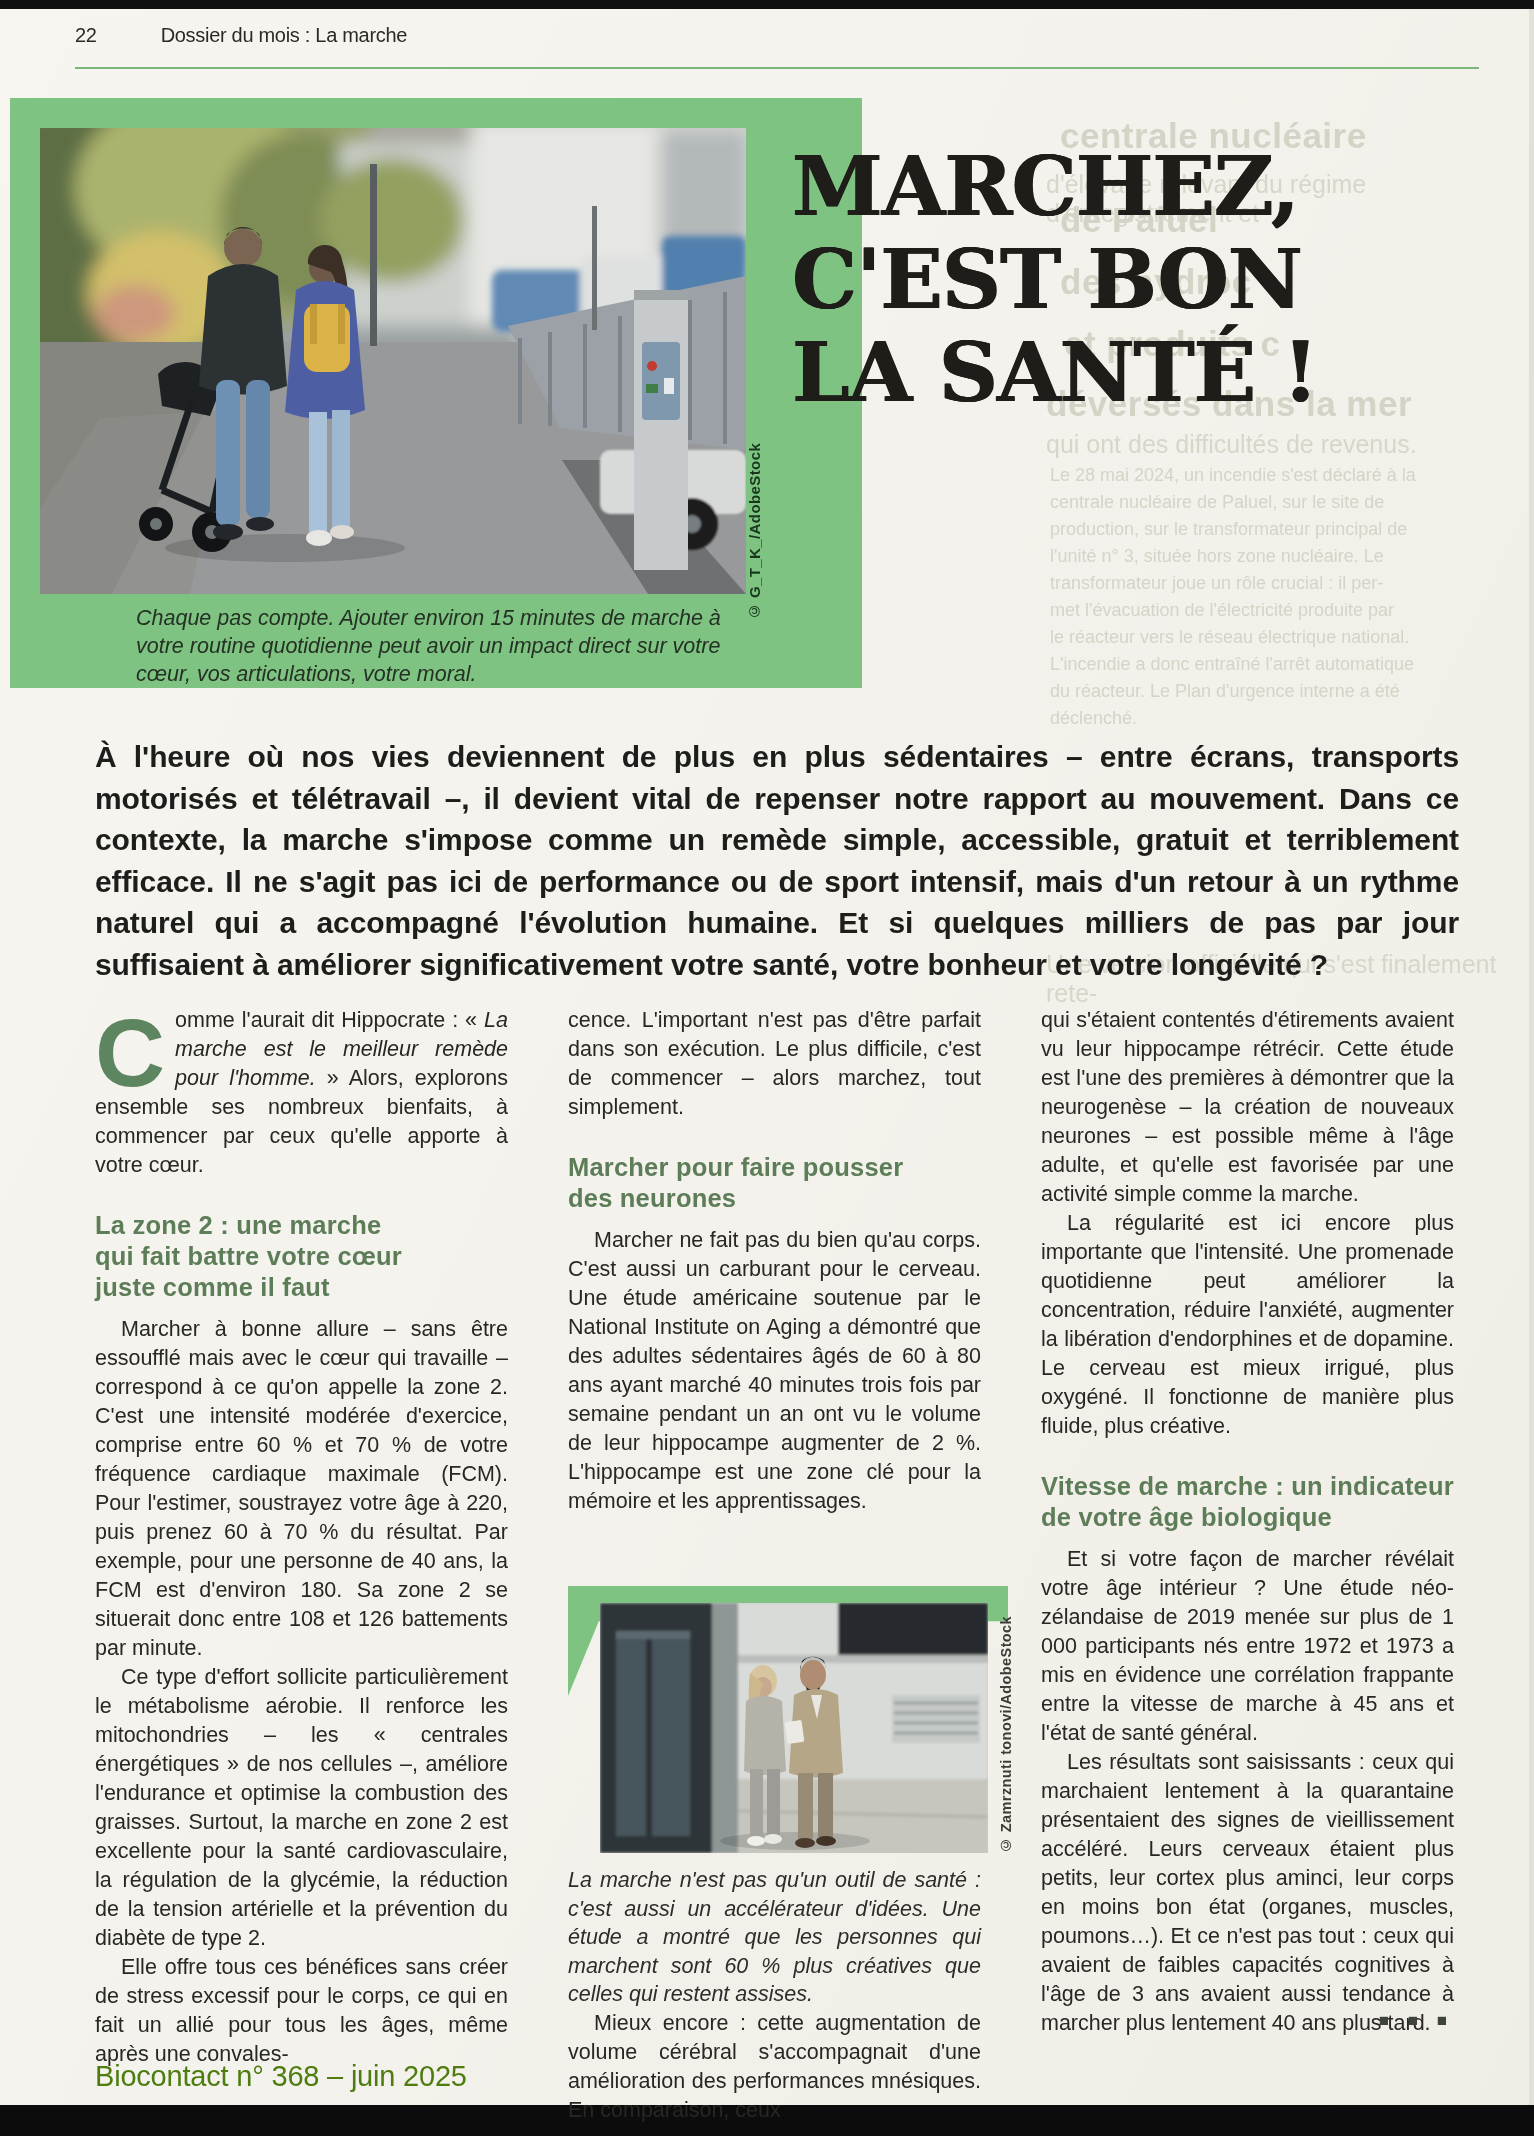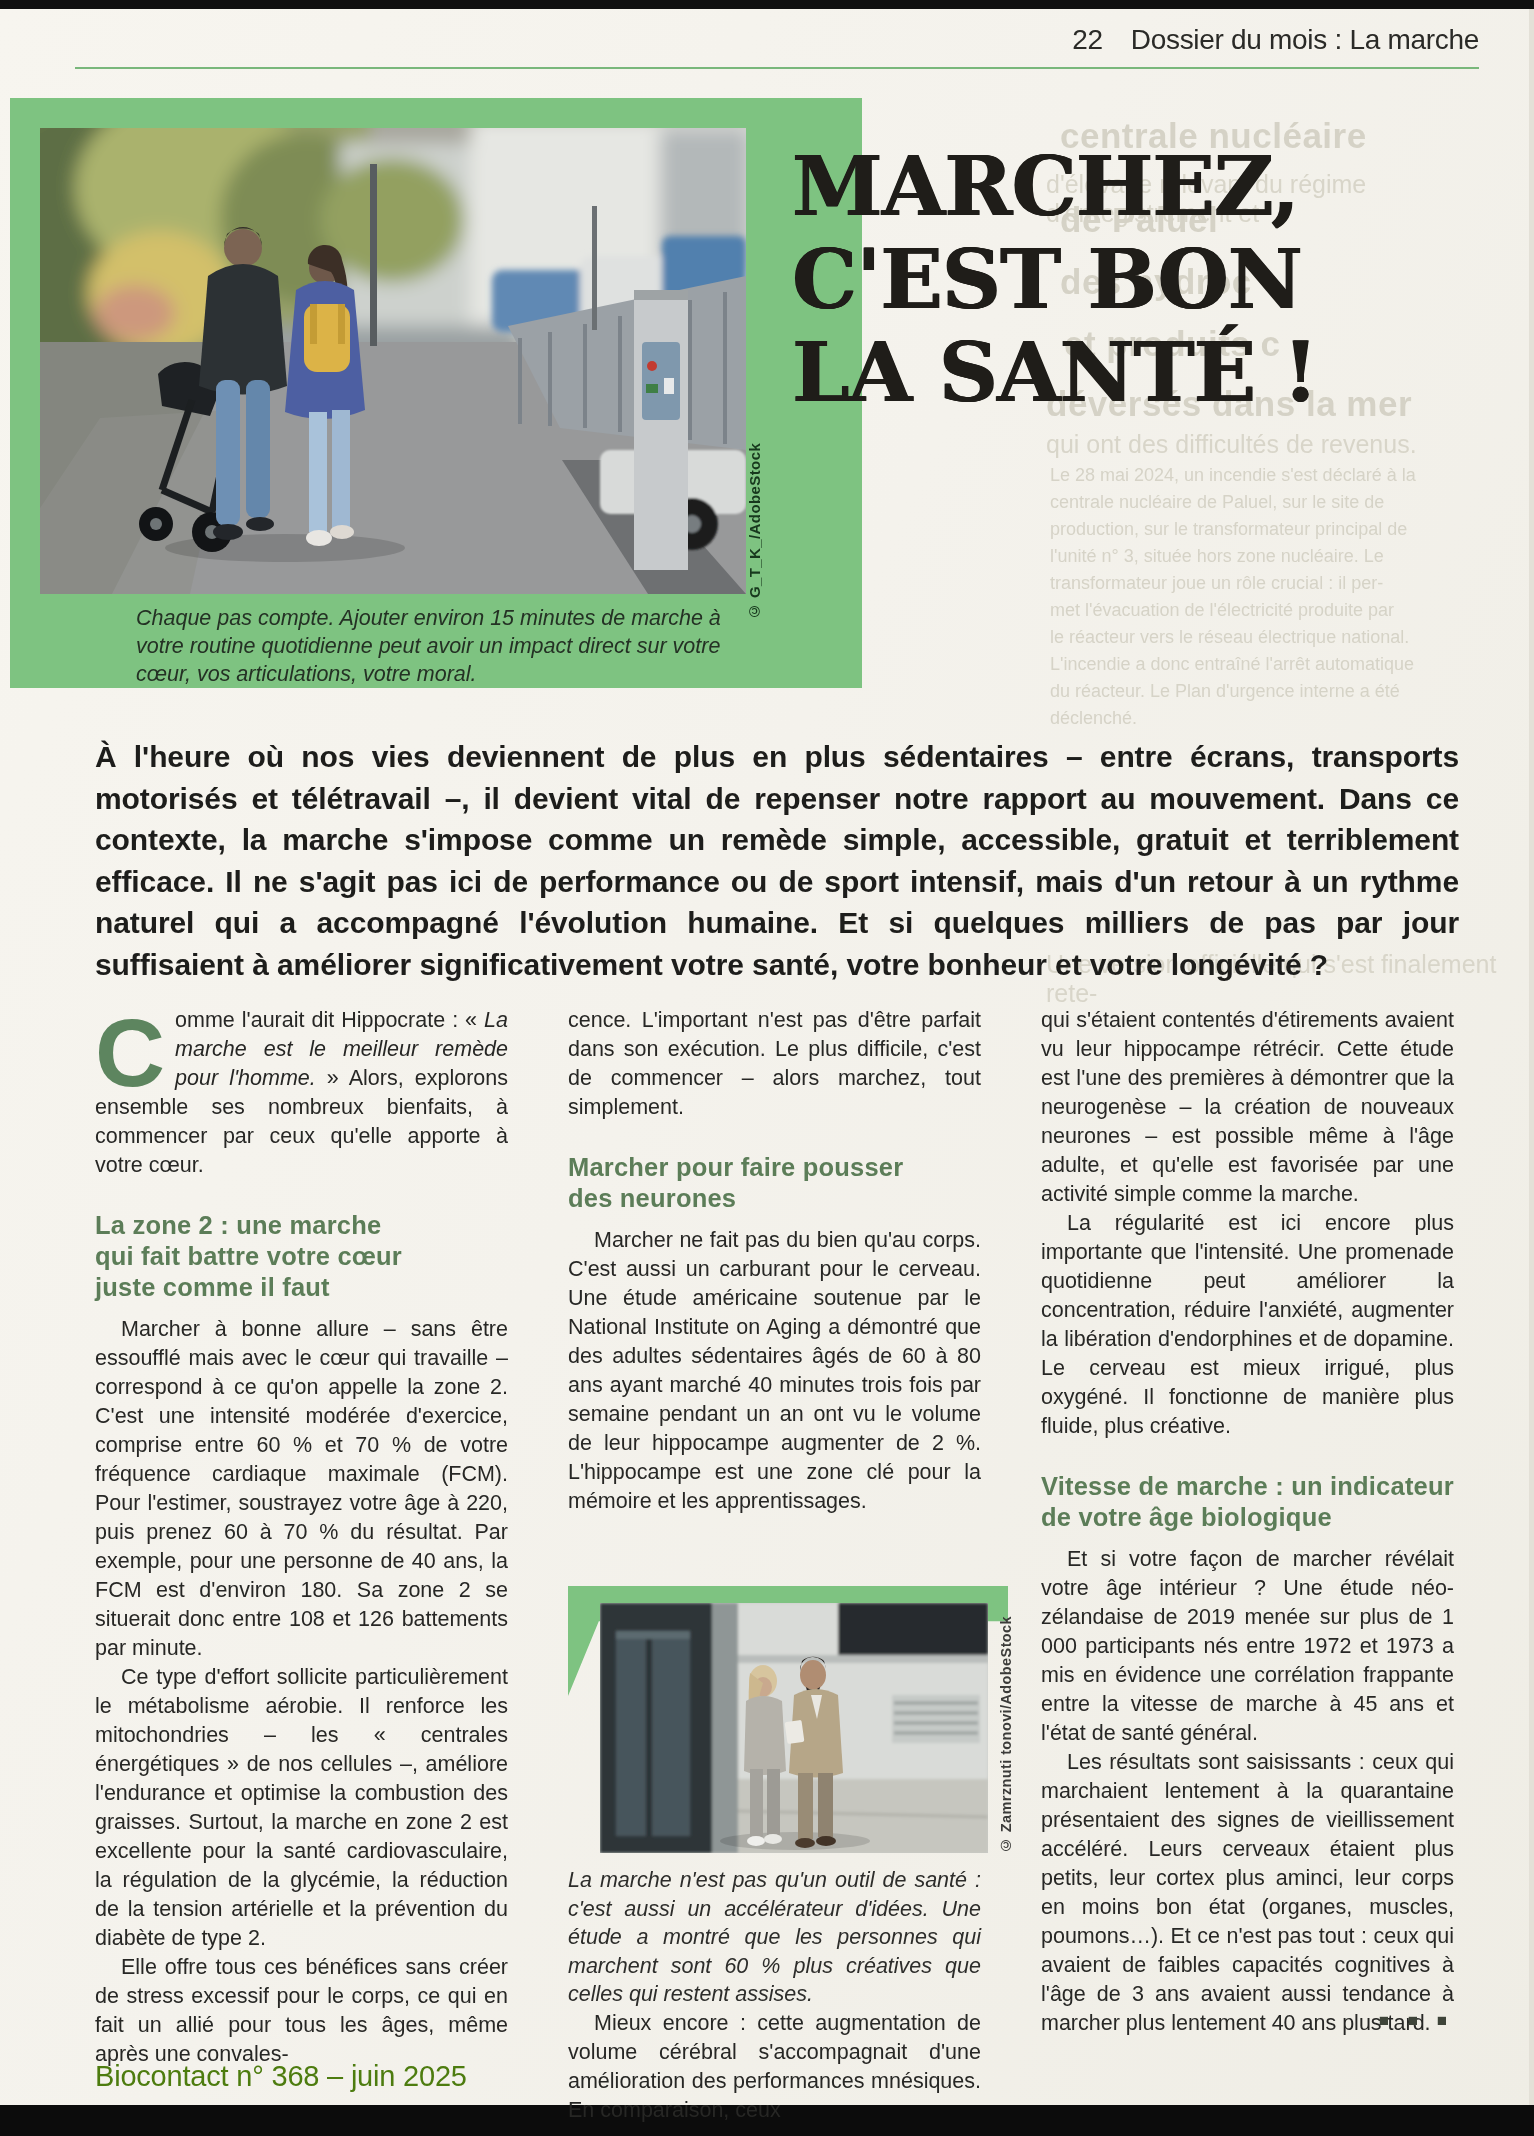--- a/index.html
+++ b/index.html
@@ -5,22 +5,22 @@
   html,body{margin:0;padding:0;}
   body{
     width:1534px;height:2136px;position:relative;overflow:hidden;
     background:linear-gradient(115deg,#f7f5ef 0%,#f4f2ec 45%,#efede5 100%);
     font-family:"Liberation Sans",sans-serif;color:#262624;
   }
   .scan-top{position:absolute;left:0;top:0;width:1534px;height:9px;background:#101010;}
   .scan-bottom{position:absolute;left:0;top:2105px;width:1534px;height:31px;background:#0c0c0c;}
   .scan-right{position:absolute;right:0;top:9px;width:5px;height:2096px;background:#e3e0d7;}
 
-  .header{position:absolute;left:75px;top:24px;width:1404px;display:flex;gap:28px;
-    font-size:28px;color:#2a2a27;letter-spacing:-.3px;justify-content:flex-end;}
+  .header{position:absolute;left:75px;top:24px;width:1404px;display:flex;gap:64px;
+    font-size:20px;color:#2a2a27;letter-spacing:-.3px;}
   .header-rule{position:absolute;left:75px;top:67px;width:1404px;height:2px;background:#79b77b;}
 
   .green-panel{position:absolute;left:10px;top:98px;width:852px;height:590px;background:#7ec381;}
   .photo1{position:absolute;left:40px;top:128px;width:706px;height:466px;overflow:hidden;background:#9aa39b;}
   .photo1 svg{display:block;width:100%;height:100%;}
   .v-credit{writing-mode:vertical-rl;transform:rotate(180deg);font-weight:bold;letter-spacing:.4px;}
   .photo1-credit{position:absolute;left:746px;top:290px;height:330px;font-size:15px;color:#17381d;
     display:flex;align-items:flex-start;}
   .caption1{position:absolute;left:136px;top:604px;width:614px;font-style:italic;
     font-size:21.5px;line-height:28px;color:#243124;}

